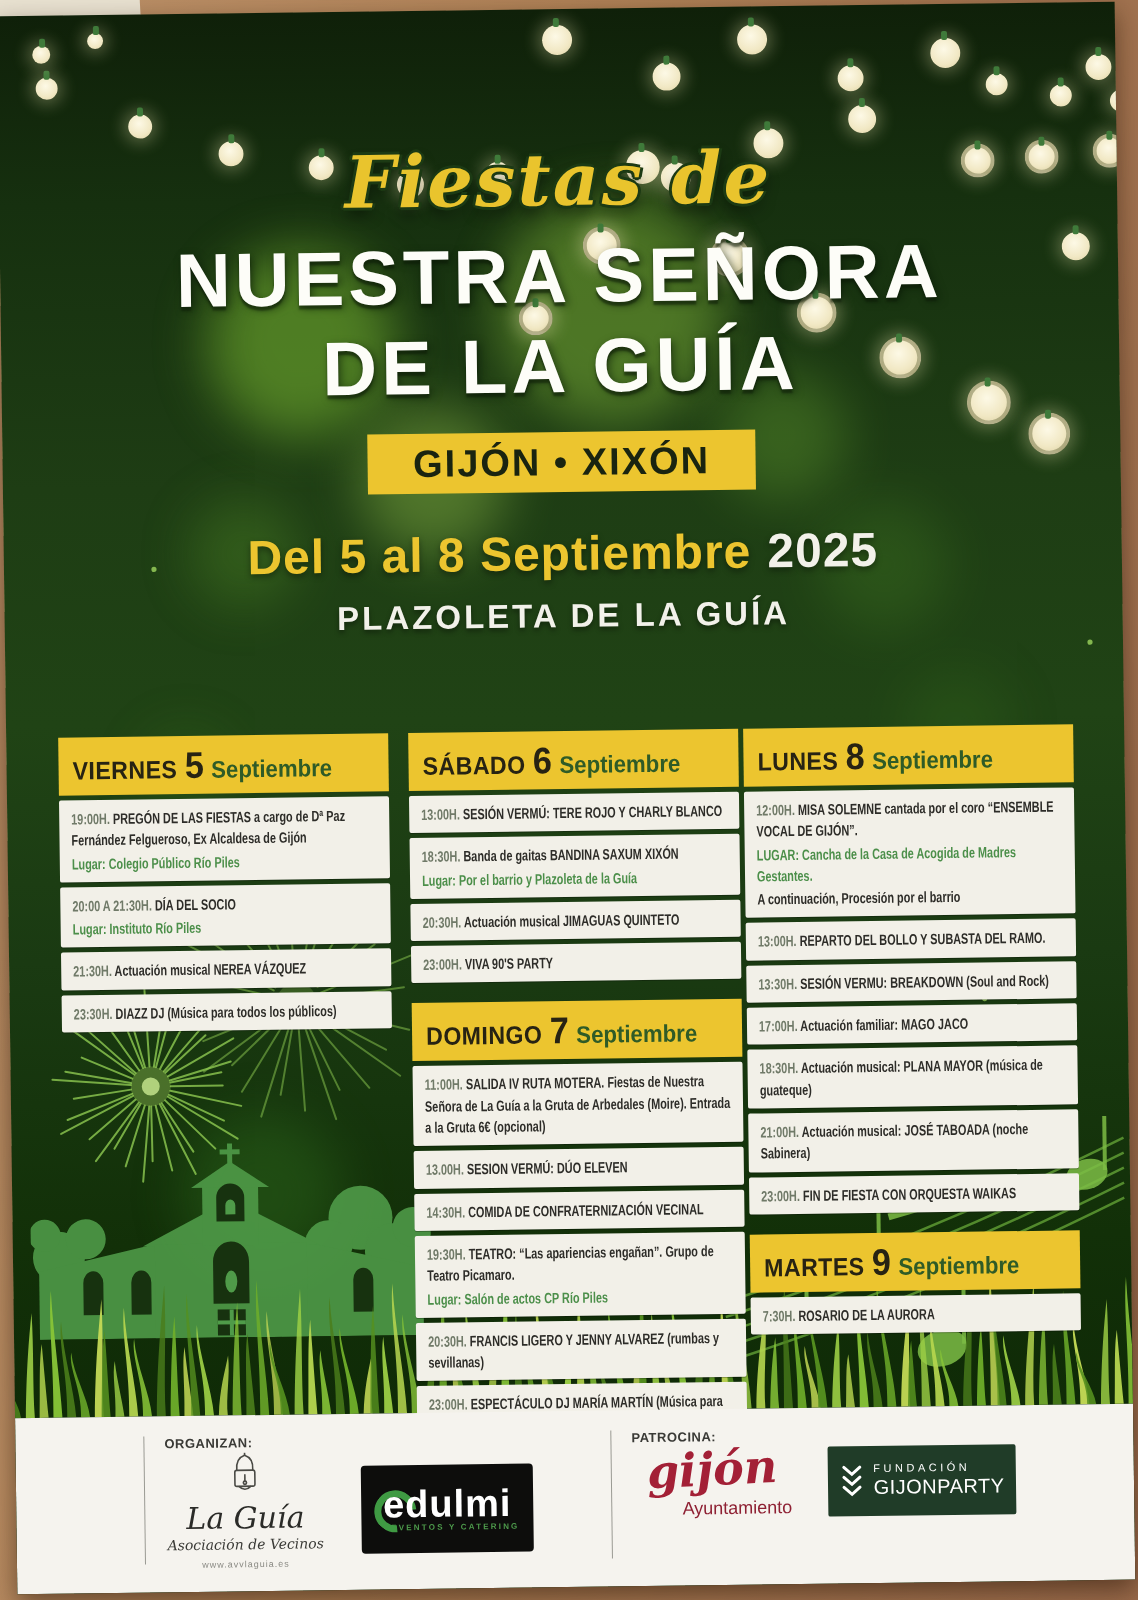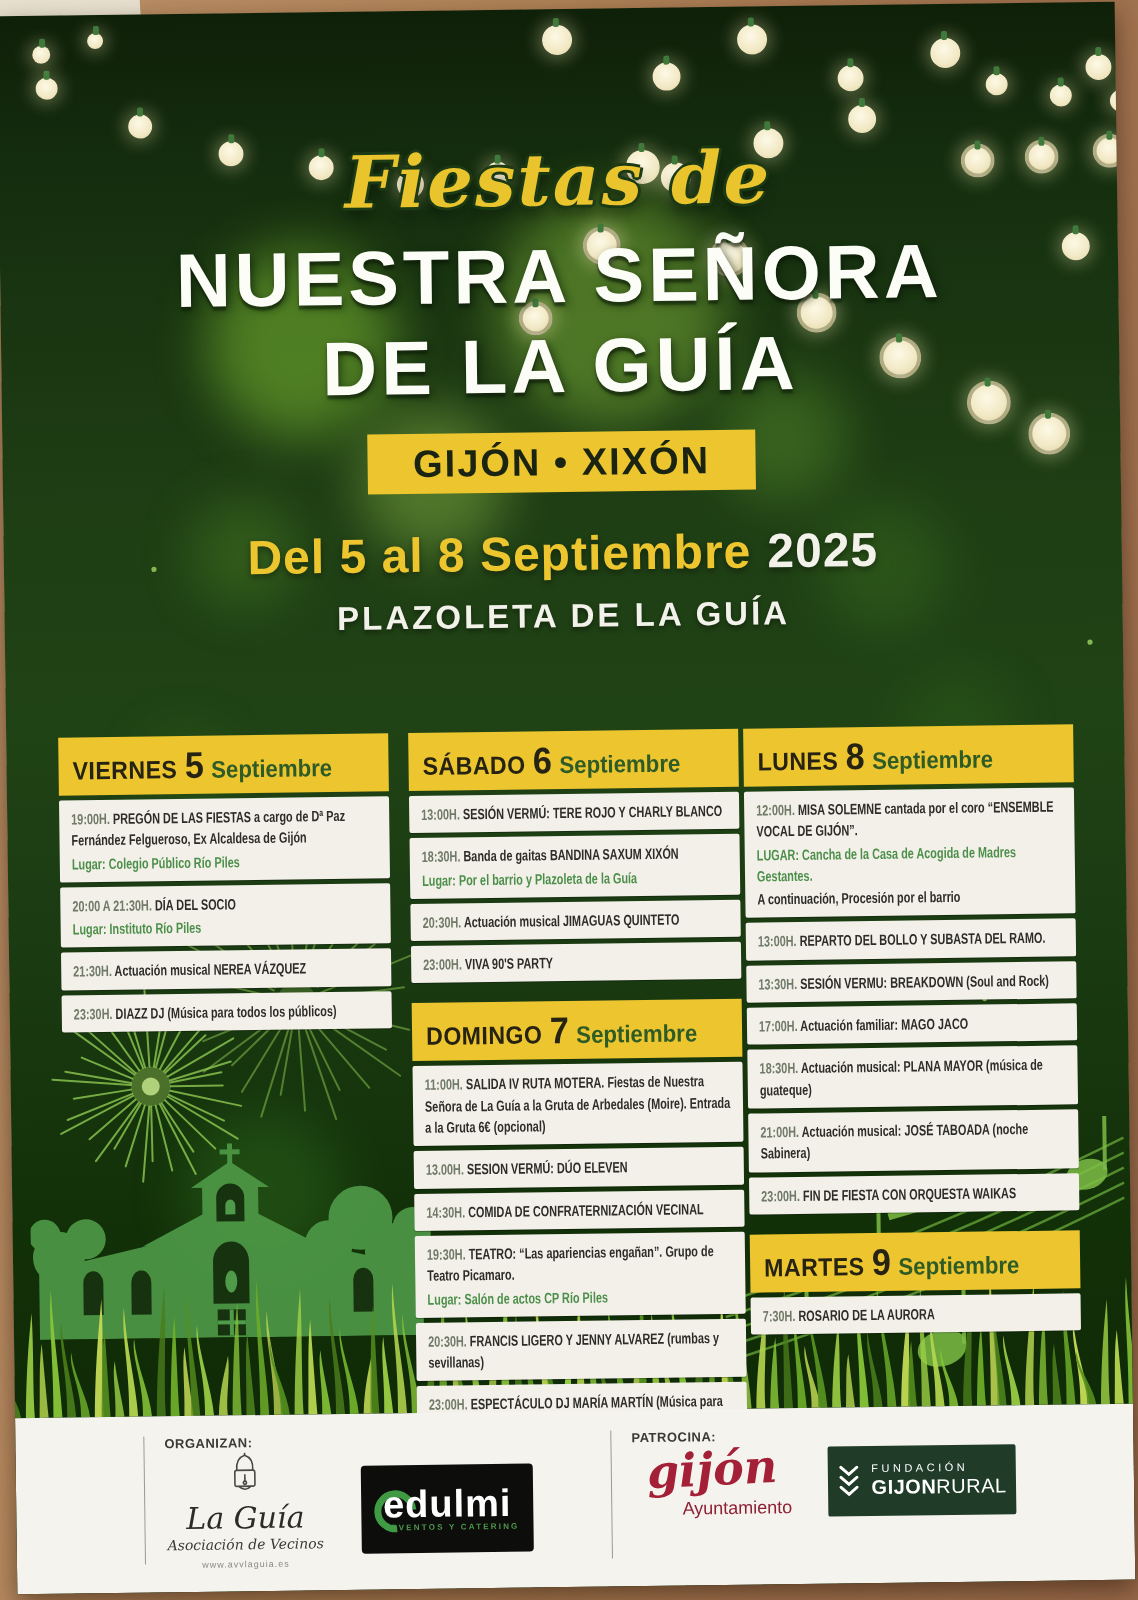--- a/index.html
+++ b/index.html
@@ -90,21 +90,21 @@
   .edulmi-sub{align-self:flex-end;margin:0 14px 0 0;color:#4d9a4b;font-size:8px;letter-spacing:2.2px;font-weight:700;}
   .gijon{width:160px;display:flex;flex-direction:column;align-items:center;}
   .gijon-name{font-family:"DejaVu Serif", serif;font-style:italic;font-weight:bold;
     font-size:46px;color:var(--gijon_red);line-height:1;transform:rotate(-2deg);}
   .gijon-sub{font-size:18px;color:#8e2033;margin-top:6px;align-self:flex-end;}
   .fundacion{width:188px;height:70px;background:var(--fundacion_green);border-radius:2px;
     display:flex;align-items:center;justify-content:center;gap:10px;color:#fff;}
   .fundacion-text{display:flex;flex-direction:column;}
   .fundacion-l1{font-size:11px;letter-spacing:3.5px;font-weight:400;}
   .fundacion-l2{font-size:20px;margin-top:2px;letter-spacing:.5px;}
-  .fundacion-l2 .b{font-weight:700;}
+  .fundacion-l2 .b{font-weight:400;}
 </style>
 </head>
 <body>
 
 <div class="corner-light"></div>
 
 <div class="poster">
     <div class="bokeh" style="left: 170px; top: 1100px; width: 160px; height: 160px; background: rgb(46, 107, 29); opacity: 0.45;"></div>
     <div class="bokeh" style="left: 895px; top: 665px; width: 110px; height: 110px; background: rgb(63, 125, 32); opacity: 0.2;"></div>
     <div class="bokeh" style="left: 135px; top: 715px; width: 90px; height: 90px; background: rgb(74, 138, 36); opacity: 0.2;"></div>
@@ -536,19 +536,19 @@
         <div class="fundacion">
           <svg width="24" height="36" viewBox="0 0 24 36">
             <g fill="none" stroke="#ffffff" stroke-width="3" stroke-linecap="round">
               <path d="M4,4 L12,11 L20,4"></path>
               <path d="M4,14 L12,21 L20,14"></path>
               <path d="M4,24 L12,31 L20,24"></path>
             </g>
           </svg>
           <div class="fundacion-text">
             <div class="fundacion-l1">FUNDACIÓN</div>
-            <div class="fundacion-l2"><span class="b">GIJON</span><span>RURAL</span></div>
+            <div class="fundacion-l2"><span class="b">GIJON</span><span>PARTY</span></div>
           </div>
         </div>
       </div>
     </div>
   </div>
 </div>
 
 </body></html>

